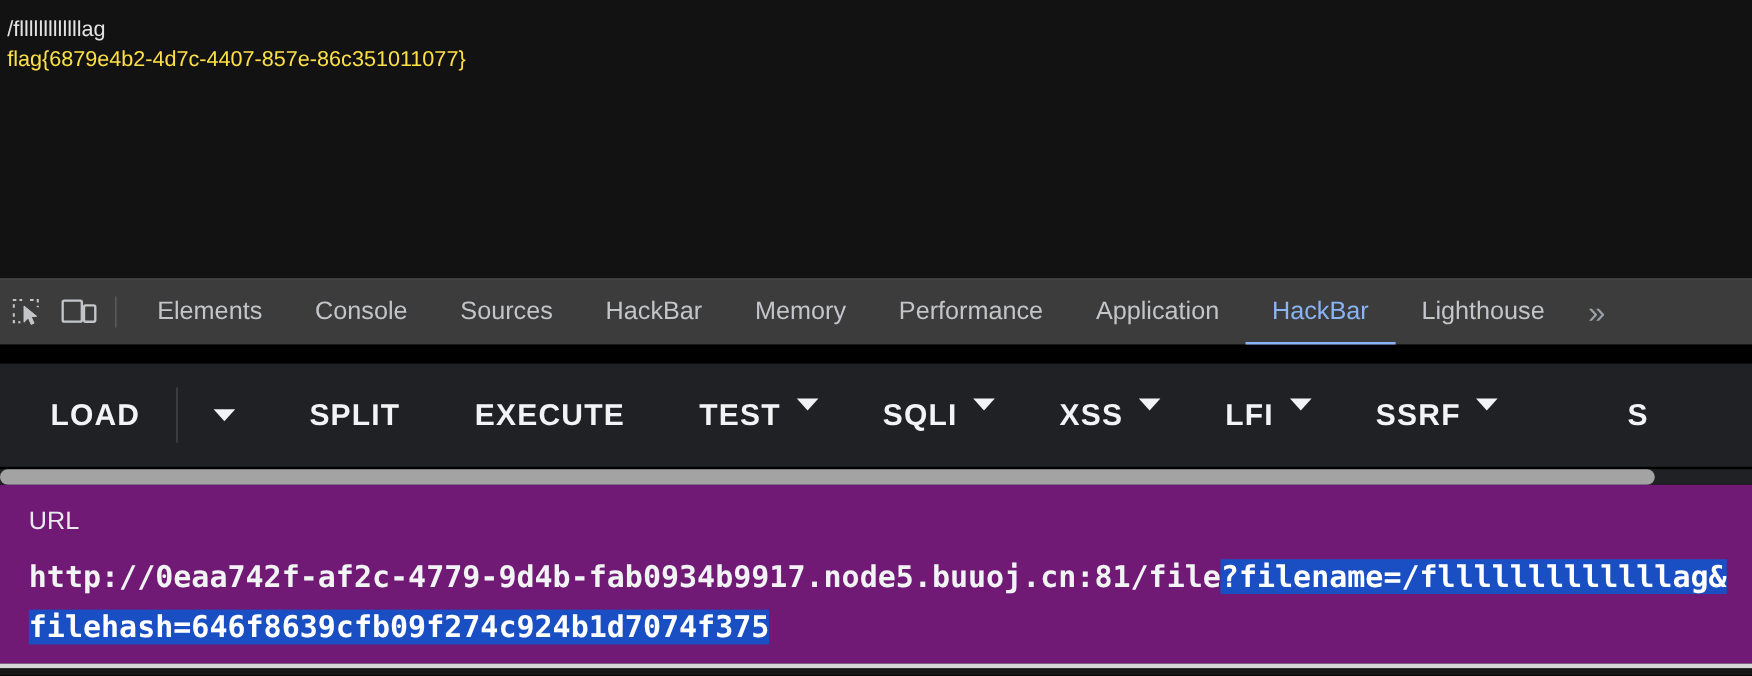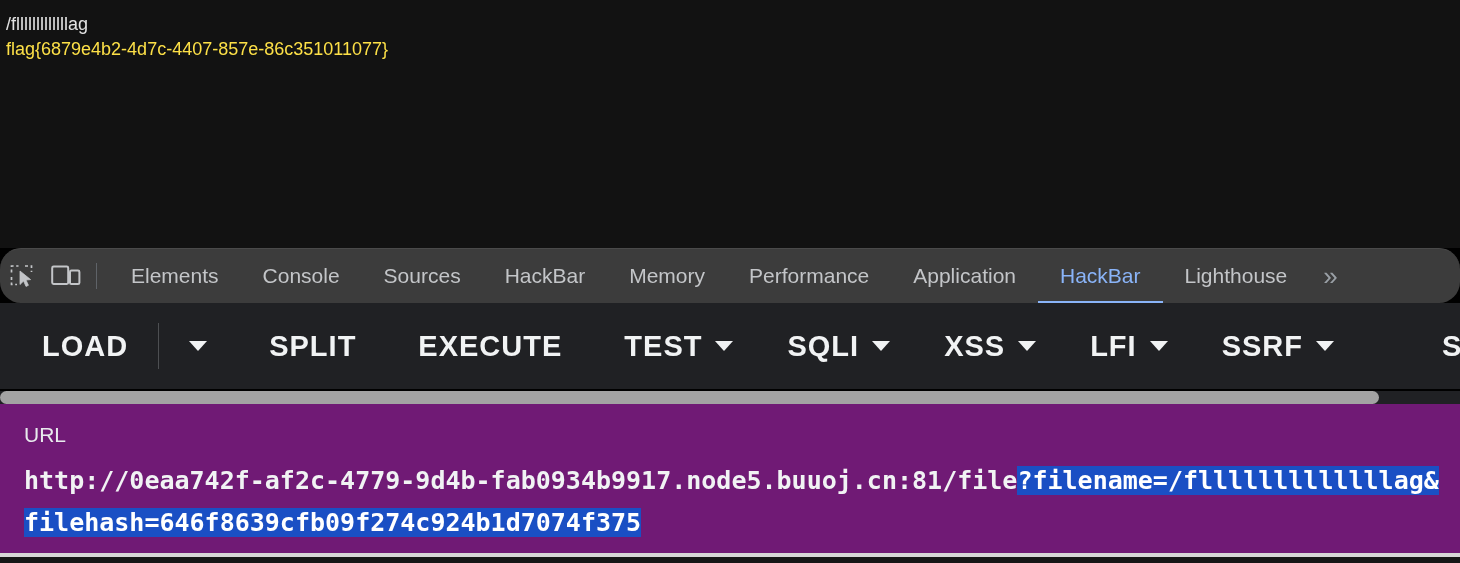--- a/index.html
+++ b/index.html
@@ -22,26 +22,25 @@
     font-size: 18px;
     line-height: 25px;
     color: #fde047;
     white-space: pre;
     letter-spacing: 0px;
   }
   .out-line.first { color: #e3e3e3; }
 
   
   .devtools-tabs {
-    position: absolute; left: 0; top: 248px; width: 1460px; height: 55px;
+    position: absolute; left: 0; top: 232px; width: 1460px; height: 55px;
     background: #3c3c3c;
     border-top: 1px solid #4a4a4a;
     display: flex; align-items: center;
     overflow: hidden;
-    border-radius: 21px;
   }
   .tb-icon {
     width: 44px; height: 55px;
     display: flex; align-items: center; justify-content: center;
     flex: 0 0 auto;
   }
   .tb-icon svg { display: block; }
   .tb-sep {
     width: 1px; height: 26px; background: #5f6368; flex: 0 0 auto;
     margin: 0 12px 0 8px;
@@ -65,25 +64,25 @@
   
   .hb-toolbar {
     position: absolute; left: 0; top: 303px; width: 1460px; height: 86px;
     background: #202124;
     display: flex; align-items: center;
     padding-left: 42px;
     overflow: hidden;
   }
   .hb-btn {
     color: #f1f3f4;
-    font-size: 29px;
+    font-size: 25px;
     font-weight: bold;
     letter-spacing: 1px;
     white-space: nowrap;
-    display: flex; align-items: center;
+    display: flex; 
     flex: 0 0 auto;
     padding: 6px 0;
   }
   .hb-gap-lg { width: 62px; flex: 0 0 auto; }
   .hb-gap-md { width: 54px; flex: 0 0 auto; }
   .hb-divider {
     width: 1px; height: 46px; background: #4d4f52; flex: 0 0 auto;
     margin: 0 30px;
   }
   .caret {

